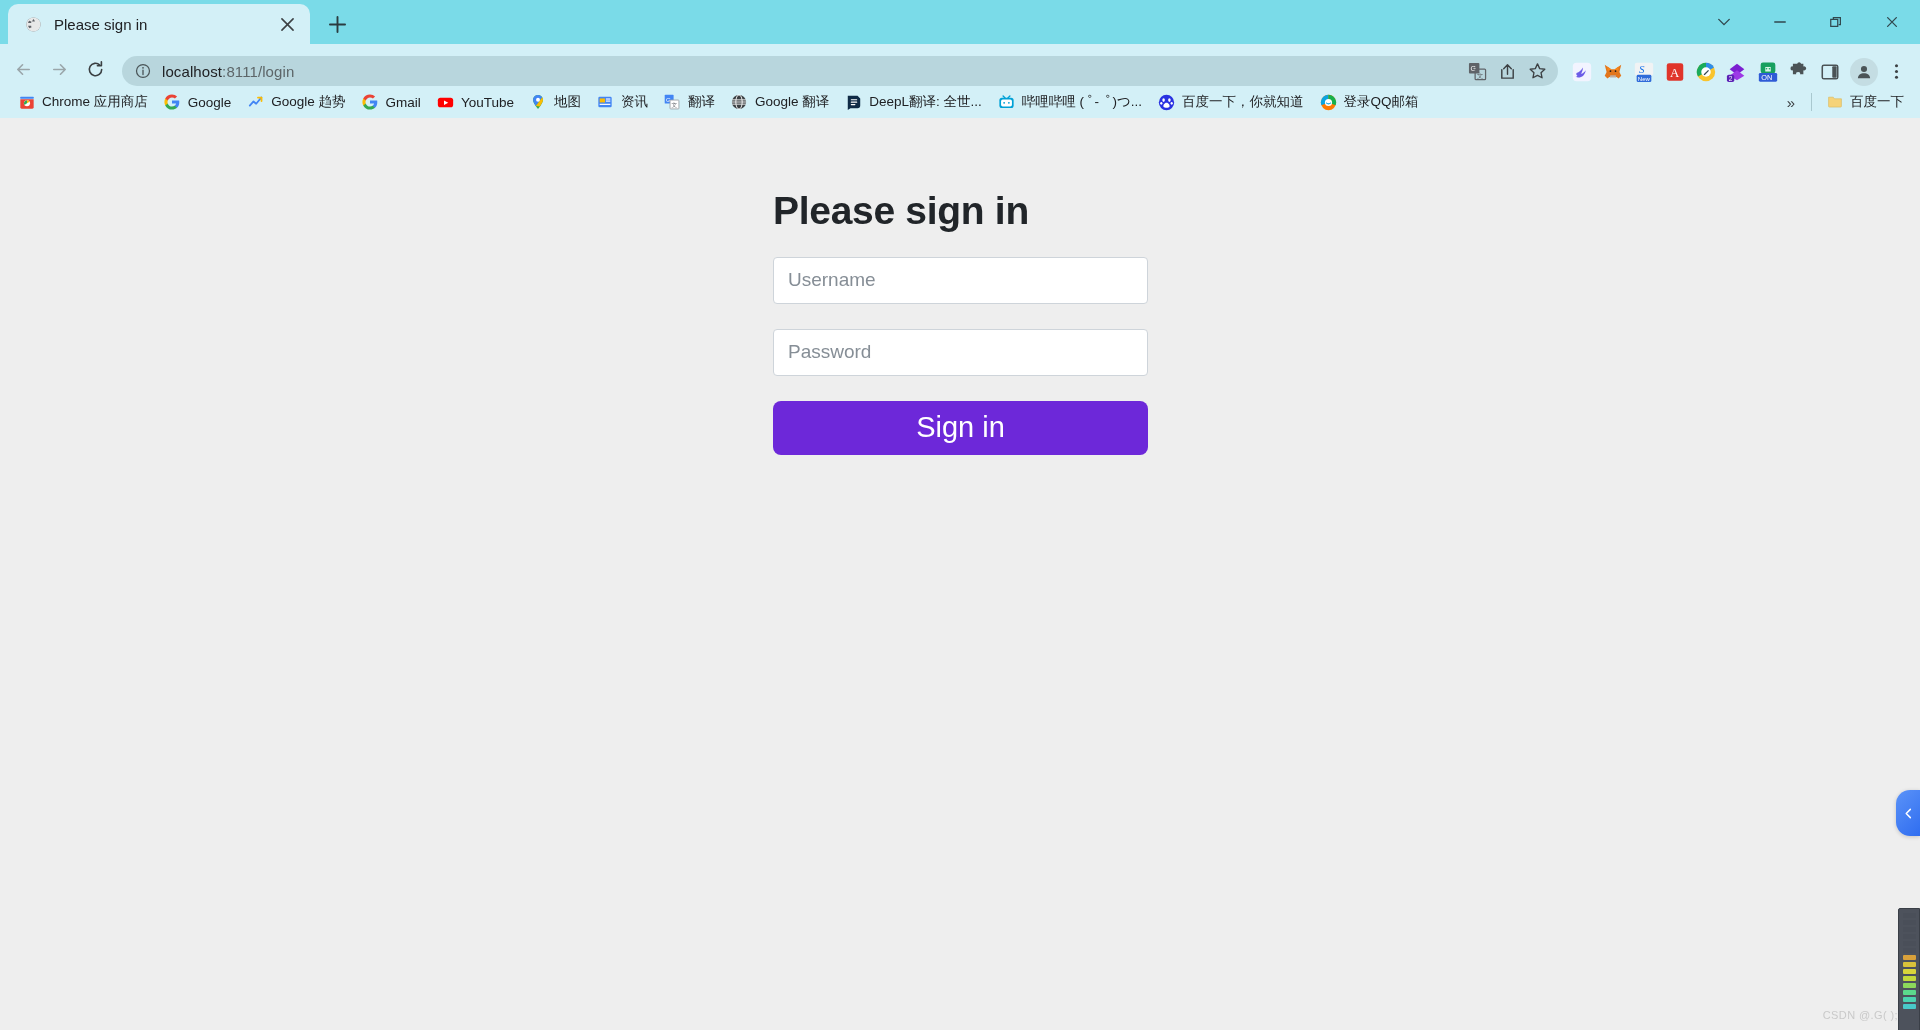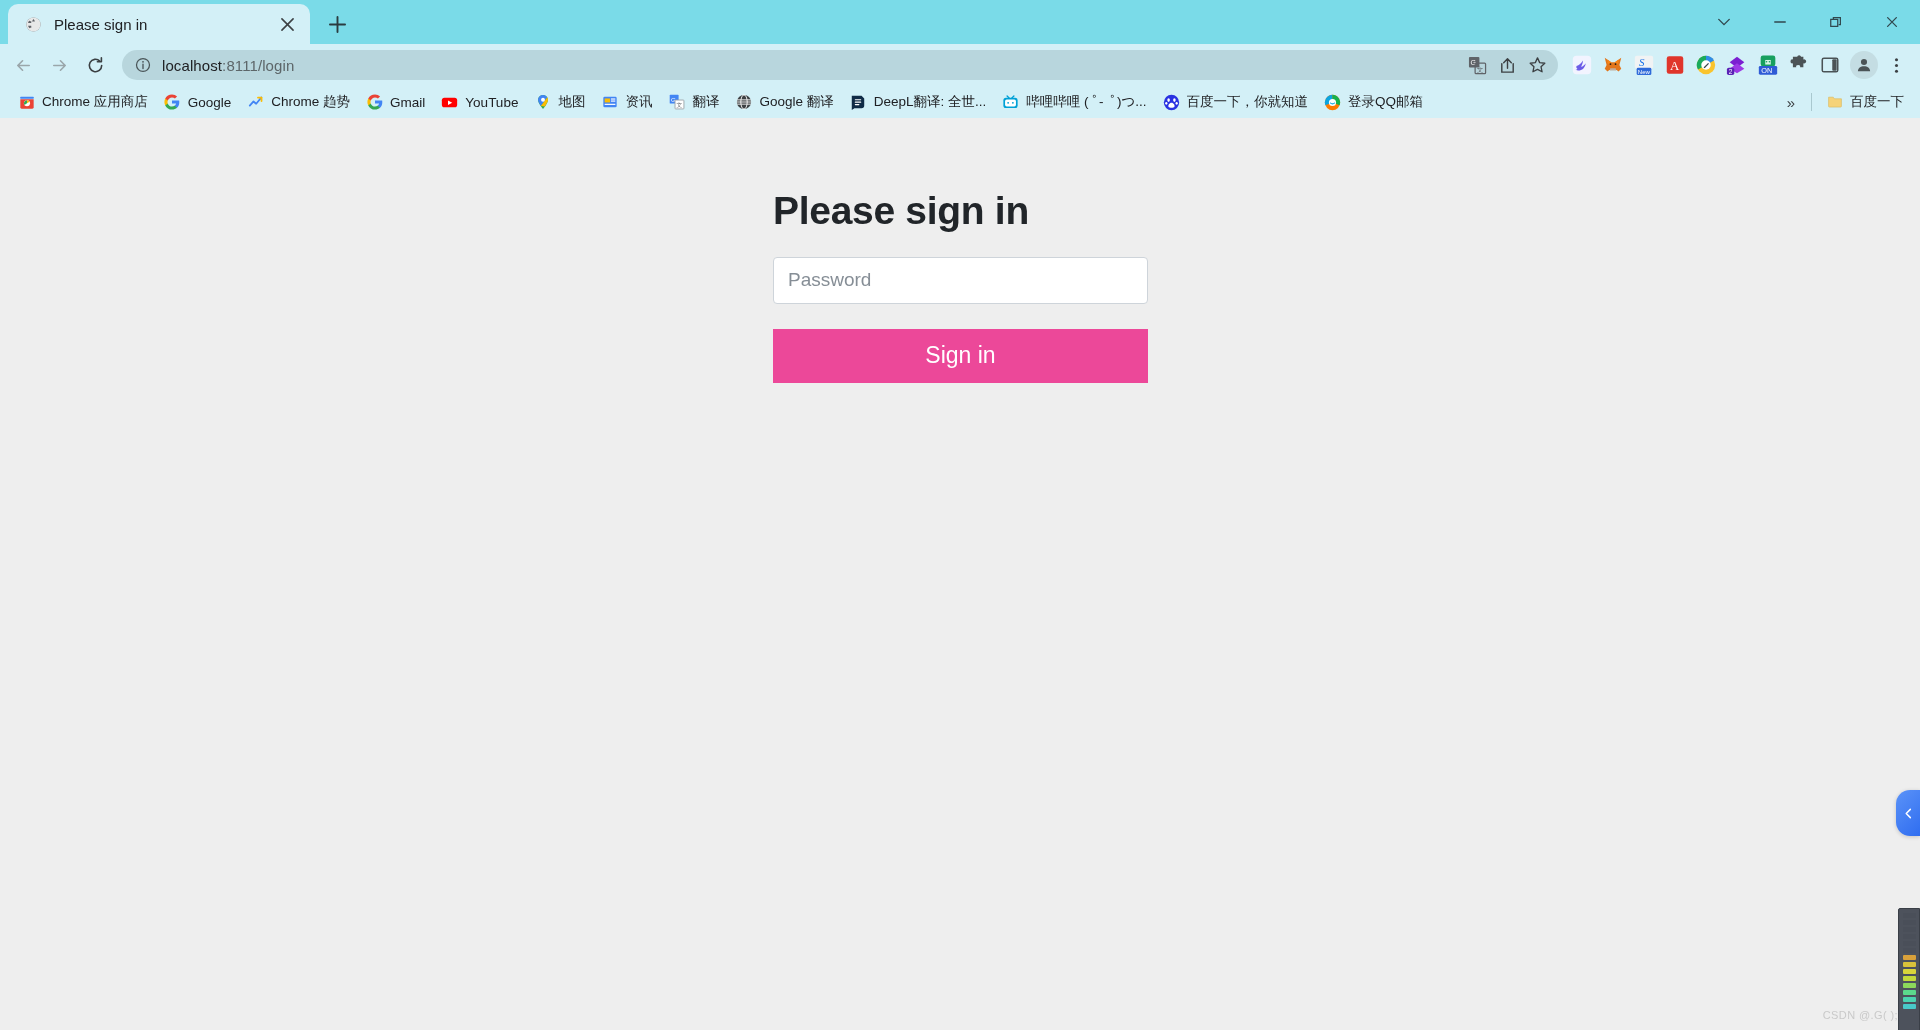--- a/index.html
+++ b/index.html
@@ -70,21 +70,21 @@
   .winbtn {
     width: 56px; height: 44px;
     display: flex; align-items: center; justify-content: center;
     color: #30474d;
   }
 
   
   .toolbar {
     height: 42px;
     background: #d3f0f7;
-    display: flex; align-items: center;
+    display: flex; align-items: flex-end;
     padding: 0 10px 0 6px;
     gap: 2px;
     flex: 0 0 42px;
   }
   .navbtn {
     width: 34px; height: 34px;
     display: flex; align-items: center; justify-content: center;
     border-radius: 50%;
     color: #3b4043;
     flex: 0 0 34px;
@@ -202,25 +202,25 @@
     padding: 0 14px;
     margin-bottom: 25px;
     font-size: 19px;
     color: #868e96;
     font-family: "Liberation Sans", sans-serif;
   }
   .field::placeholder { color: #868e96; }
   .signin-btn {
     width: 375px;
     height: 54px;
-    background: #ec4899;
+    background: #6d28d9;
     border: none;
-    border-radius: 0;
+    border-radius: 8px;
     color: #ffffff;
-    font-size: 23px;
+    font-size: 29px;
     font-family: "Liberation Sans", sans-serif;
     display: flex; align-items: center; justify-content: center;
     cursor: pointer;
   }
 
   
   .side-tab {
     position: absolute;
     right: 0; top: 672px;
     width: 24px; height: 46px;
@@ -473,21 +473,21 @@
       <span class="bm-label">Google</span>
     </div>
 
     <div class="bm">
       <span class="bm-ico">
         <svg width="16" height="16" viewBox="0 0 18 18">
           <path d="M2 13l4.2-4.6 3 2.6L15 4" fill="none" stroke="#4285f4" stroke-width="2" stroke-linecap="round" stroke-linejoin="round"></path>
           <path d="M11.2 4h4v4" fill="none" stroke="#fbbc04" stroke-width="2" stroke-linecap="round" stroke-linejoin="round"></path>
         </svg>
       </span>
-      <span class="bm-label">Chrome 趋势</span>
+      <span class="bm-label">Google 趋势</span>
     </div>
 
     <div class="bm">
       <span class="bm-ico">
         <svg width="16" height="16" viewBox="0 0 18 18">
           <path d="M17.2 9.2c0-.6-.05-1.2-.16-1.75H9v3.3h4.6a3.9 3.9 0 01-1.7 2.6v2.1h2.75c1.6-1.5 2.55-3.7 2.55-6.25z" fill="#4285f4"></path>
           <path d="M9 17.5c2.3 0 4.25-.76 5.65-2.06l-2.75-2.1c-.76.5-1.74.8-2.9.8-2.23 0-4.1-1.5-4.78-3.52H1.4v2.2A8.5 8.5 0 009 17.5z" fill="#34a853"></path>
           <path d="M4.22 10.62a5.1 5.1 0 010-3.24V5.2H1.4a8.5 8.5 0 000 7.6z" fill="#fbbc04"></path>
           <path d="M9 3.86c1.26 0 2.39.43 3.28 1.28l2.44-2.44C13.24 1.3 11.3.5 9 .5A8.5 8.5 0 001.4 5.2l2.82 2.18C4.9 5.36 6.77 3.86 9 3.86z" fill="#ea4335"></path>
         </svg>
@@ -615,20 +615,21 @@
         <span class="bm-label">百度一下</span>
       </span>
     </div>
   </div>
 
   <div class="page">
 
     <div class="signin-wrap">
       <h1 class="signin-title">Please sign in</h1>
 
+      <input class="field" type="text" placeholder="Username" style="">
 
       <input class="field" type="password" placeholder="Password" style="">
 
       <button class="signin-btn">Sign in</button>
     </div>
 
     <div class="side-tab">
       <span>
         <svg width="11" height="11" viewBox="0 0 12 12">
             <path d="M8 1.5L3.5 6 8 10.5" fill="none" stroke="#fff" stroke-width="1.6" stroke-linecap="round" stroke-linejoin="round"></path>

